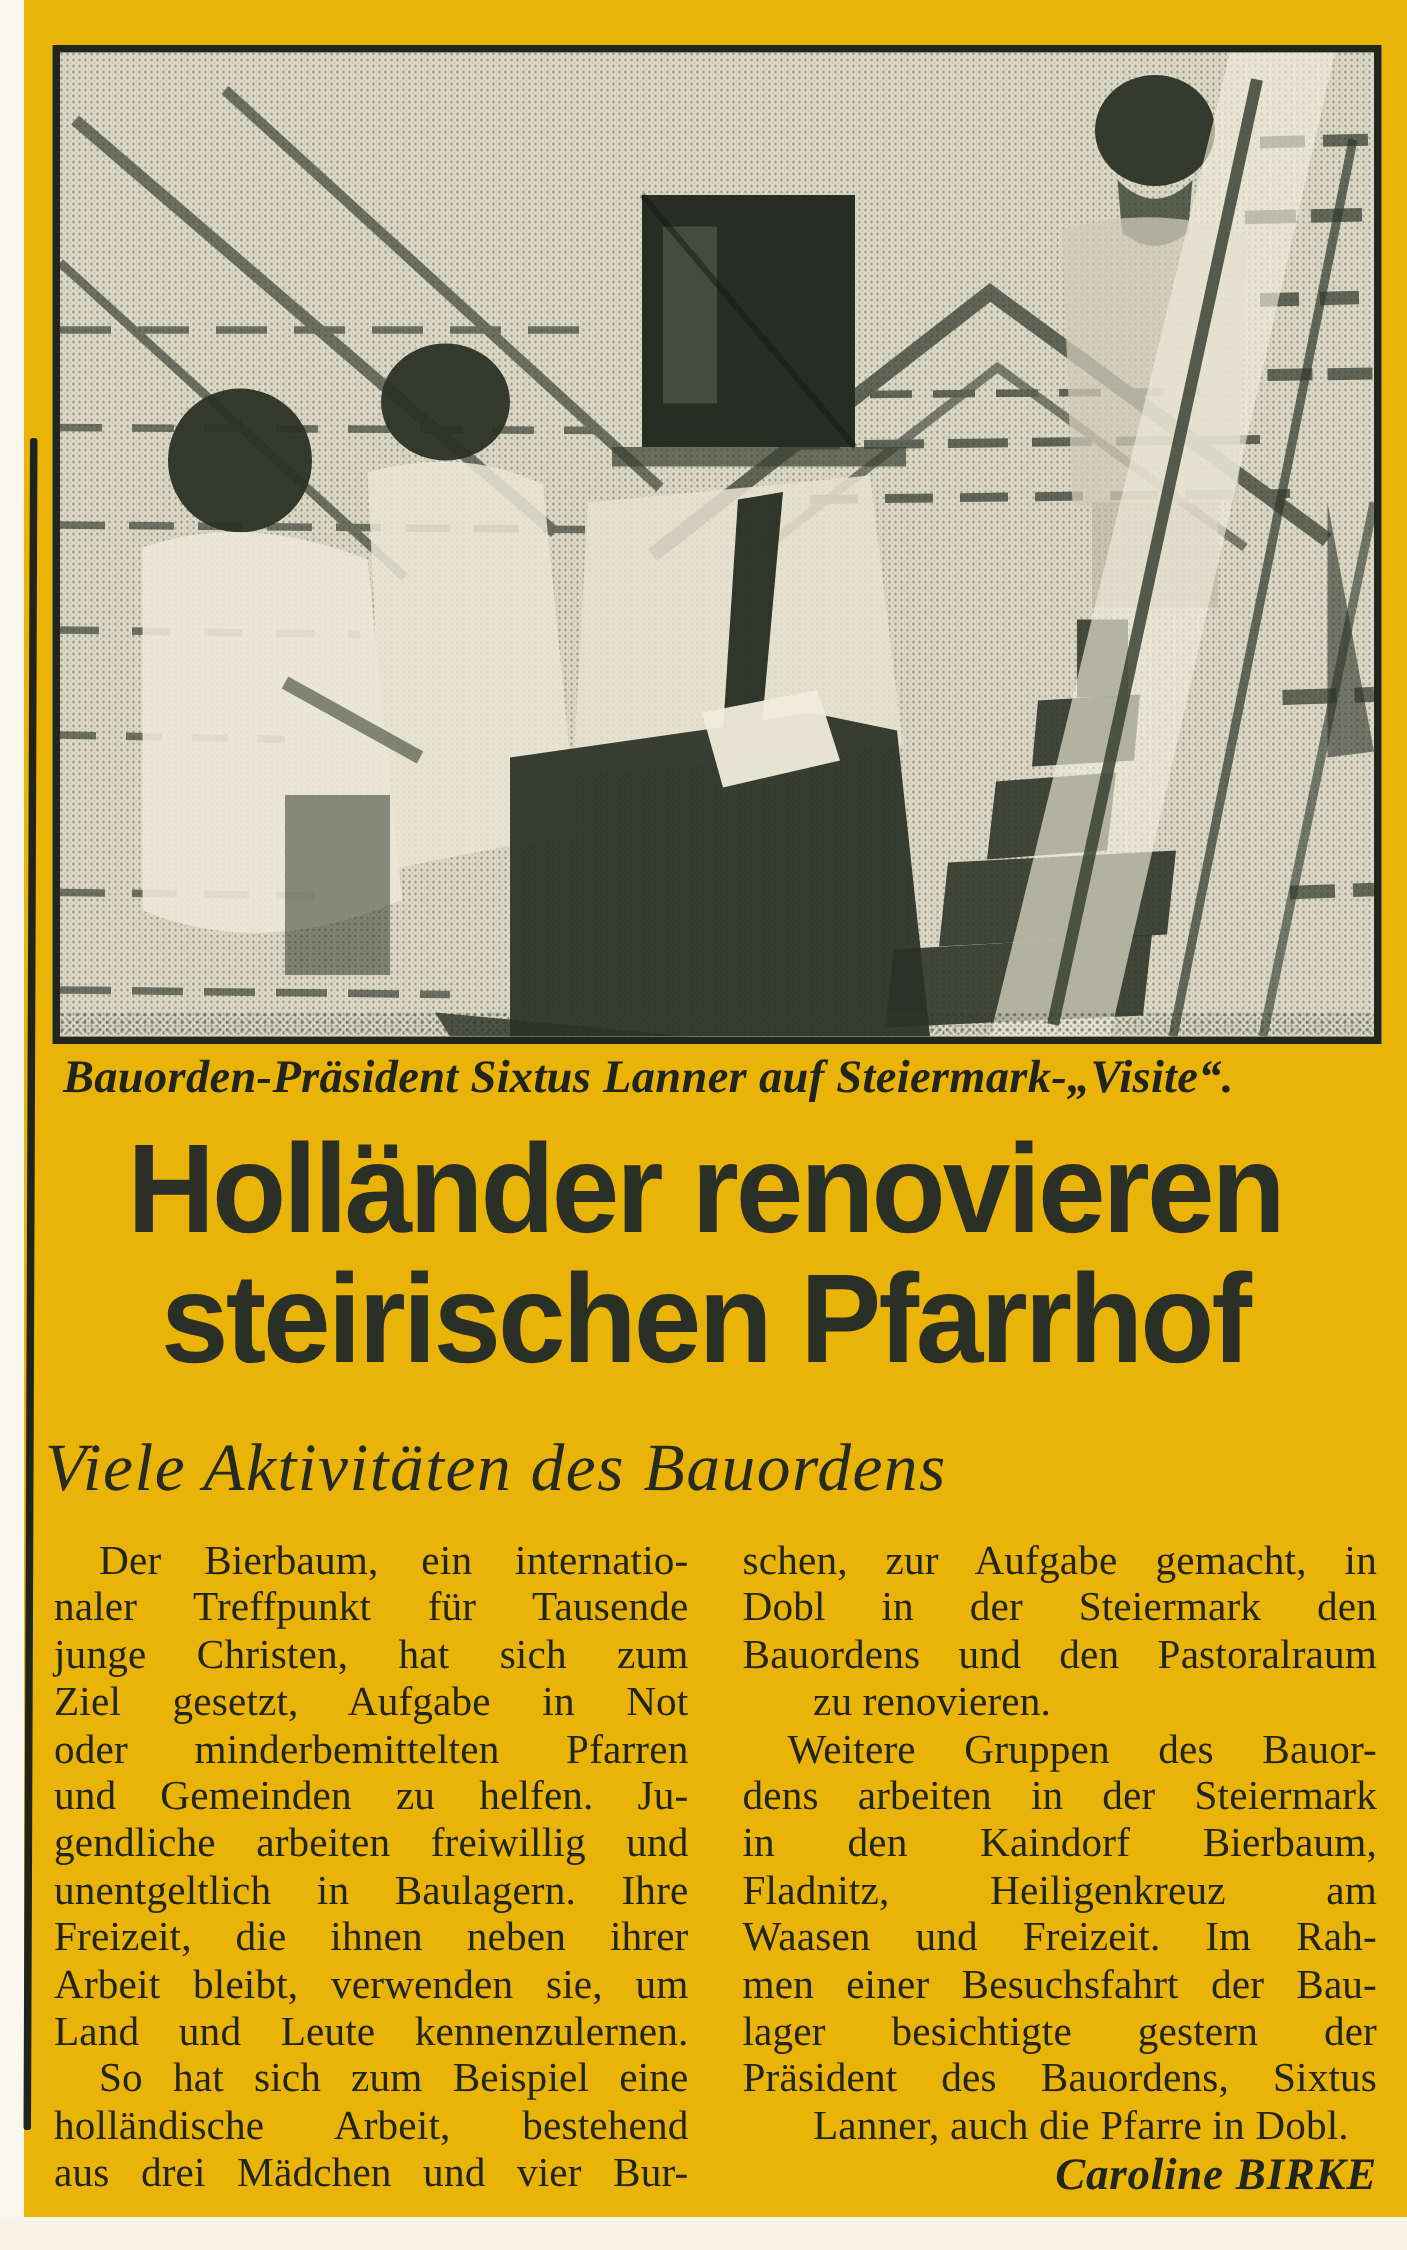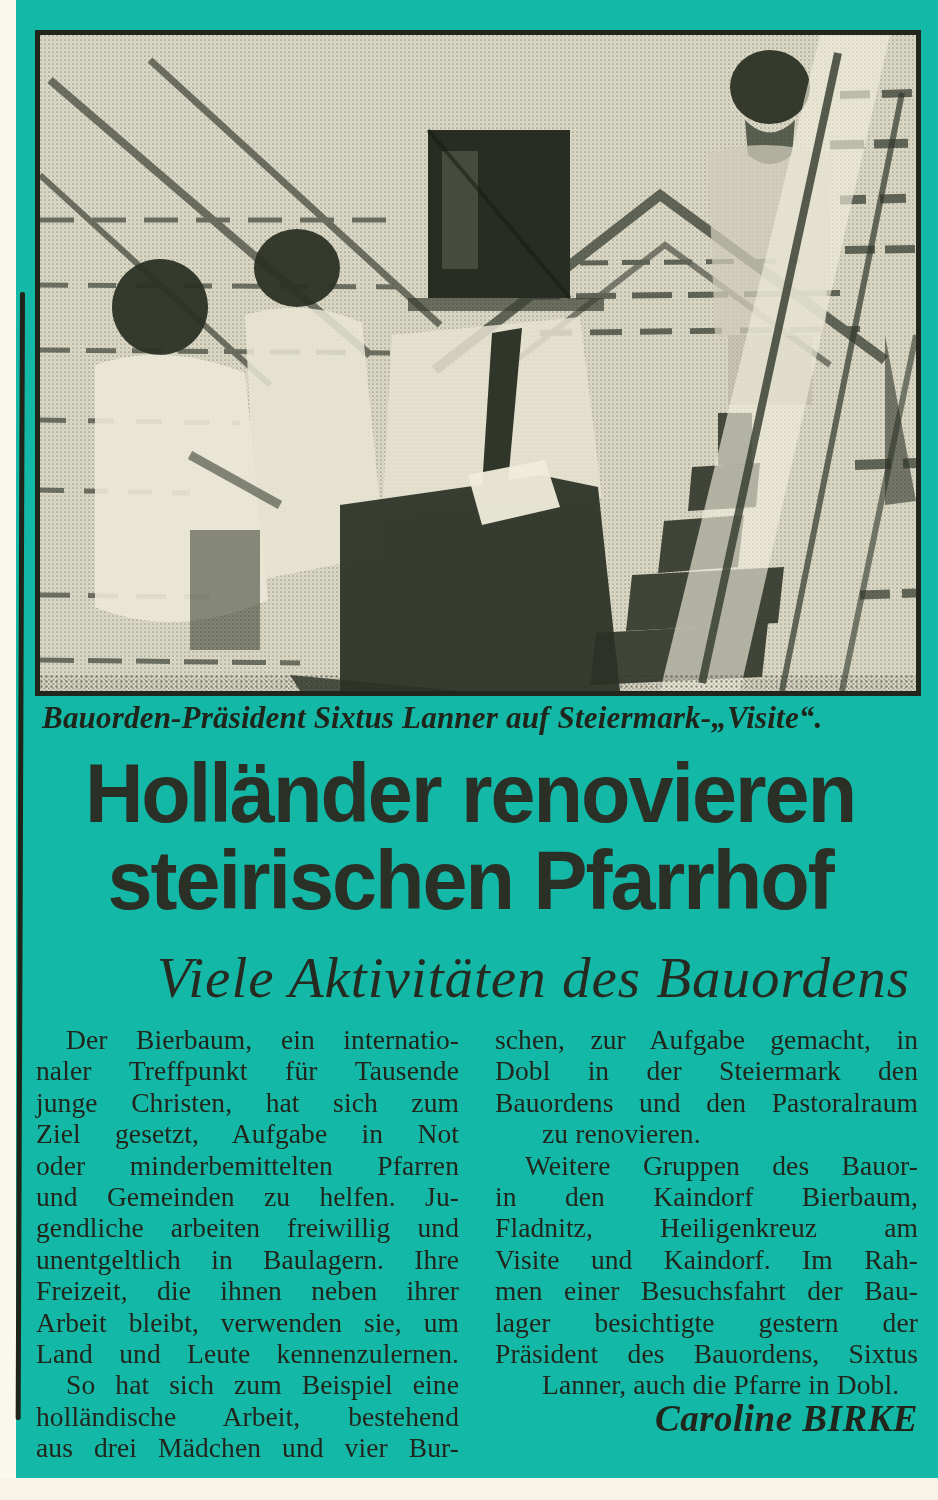--- a/index.html
+++ b/index.html
@@ -1,18 +1,18 @@
 <!DOCTYPE html>
 <html><head>
 <meta charset="utf-8">
 <style>
   html,body{margin:0;padding:0;background:#e8e4d6;}
   .page{
     position:relative; width:938px; height:1500px; overflow:hidden;
-    background:#14b8a6;
+    background:#eab308;
     font-family:"Liberation Serif", serif;
   }
   
   .edge-left{position:absolute;left:0;top:0;width:16px;height:1500px;background:#faf7ee;}
   .edge-bottom{position:absolute;left:0;top:1478px;width:938px;height:22px;background:#f7f3e6;}
   
   .left-rule{
     position:absolute; left:20px; top:292px; width:5px; height:1128px;
     background:#20241b; transform-origin:top center; transform:rotate(0.22deg);
     border-radius:2px;
@@ -31,40 +31,40 @@
   }
   
   .headline{
     position:absolute; left:30px; top:750px; width:880px; text-align:center;
     font-family:"Liberation Sans", sans-serif; font-weight:700;
     font-size:81px; line-height:87px; letter-spacing:-2px; color:#2b3027;
   }
   .headline .hl{display:block; transform:scaleY(1.04);}
   
   .subheadline{
-    position:absolute; left:30px; top:938px; width:880px; text-align:right;
-    font-style:italic; font-weight:400; font-size:57px; line-height:80px;
+    position:absolute; left:30px; top:938px; width:880px; text-align:left;
+    font-style:italic; font-weight:400; font-size:45px; line-height:80px;
     color:#262b21; letter-spacing:1px; white-space:nowrap;
   }
   
   .columns{
     position:absolute; left:36px; top:1024px; width:882px;
     display:flex; gap:36px; color:#21261d;
   }
   .col{flex:1 1 0; min-width:0;}
   .ln{
     font-size:27.5px; line-height:31.4px;
     text-align:justify; text-align-last:justify; text-justify:inter-word;
     white-space:nowrap1; letter-spacing:.1px;
   }
   .ln.indent{text-indent:30px;}
   .ln.plain{text-align-last:left;margin-left:47px;}
   .ln.byline{
     text-align-last:right; text-align:right; font-style:italic; font-weight:700;
-    font-size:37px; padding-top:2px; letter-spacing:.5px;
+    font-size:30px; padding-top:2px; letter-spacing:.5px;
   }
 </style>
 </head>
 <body>
 
 <div class="page">
 
   <div class="edge-left"></div>
   <div class="edge-bottom"></div>
   <div class="left-rule"></div>
@@ -191,23 +191,24 @@
       <div class="ln indent">So hat sich zum Beispiel eine</div>
       <div class="ln">holländische Arbeit, bestehend</div>
       <div class="ln">aus drei Mädchen und vier Bur-</div>
     </div>
     <div class="col">
       <div class="ln">schen, zur Aufgabe gemacht, in</div>
       <div class="ln">Dobl in der Steiermark den</div>
       <div class="ln">Bauordens und den Pastoralraum</div>
       <div class="ln plain">zu renovieren.</div>
       <div class="ln indent">Weitere Gruppen des Bauor-</div>
+      <div class="ln">dens arbeiten in der Steiermark</div>
       <div class="ln">in den Kaindorf Bierbaum,</div>
       <div class="ln">Fladnitz, Heiligenkreuz am</div>
-      <div class="ln">Visite und Kaindorf. Im Rah-</div>
+      <div class="ln">Waasen und Freizeit. Im Rah-</div>
       <div class="ln">men einer Besuchsfahrt der Bau-</div>
       <div class="ln">lager besichtigte gestern der</div>
       <div class="ln">Präsident des Bauordens, Sixtus</div>
       <div class="ln plain">Lanner, auch die Pfarre in Dobl.</div>
       <div class="ln byline">Caroline BIRKE</div>
     </div>
   </div>
 
 </div>
 

